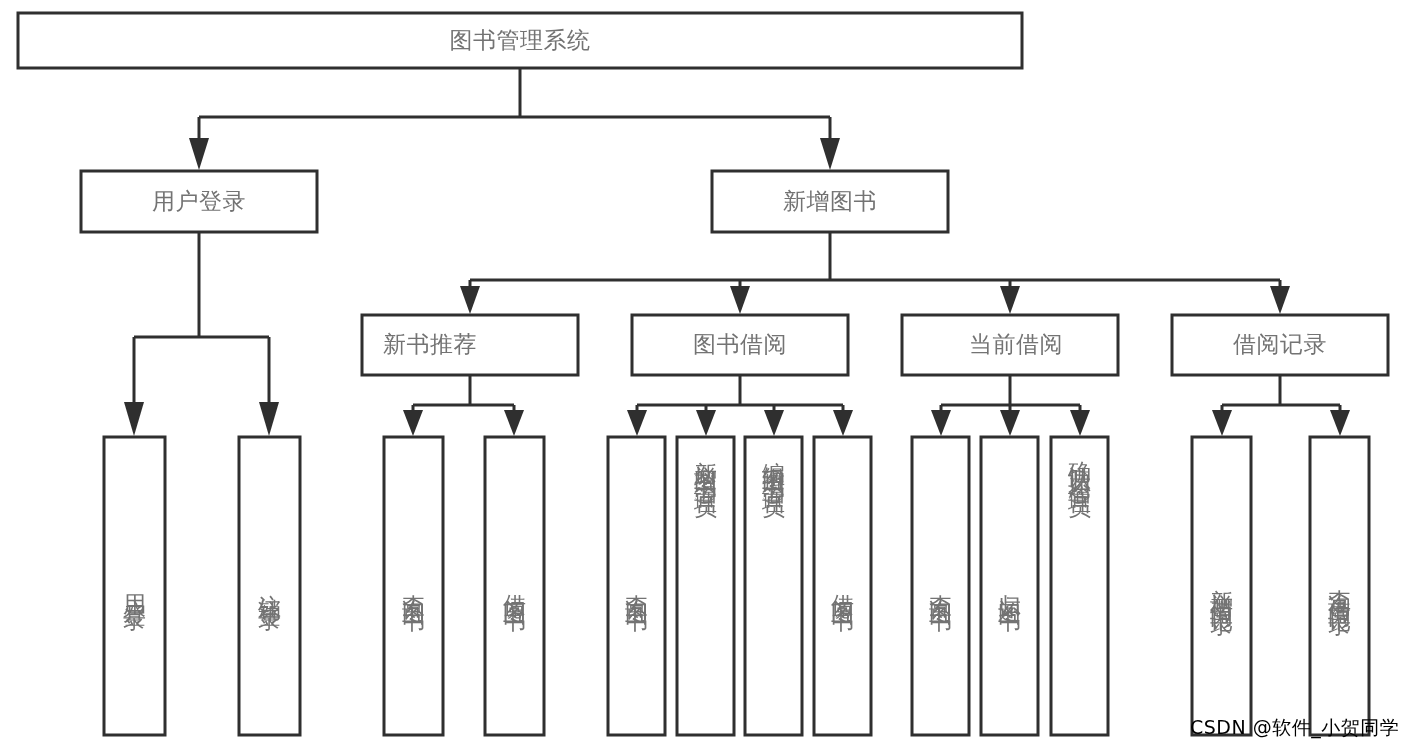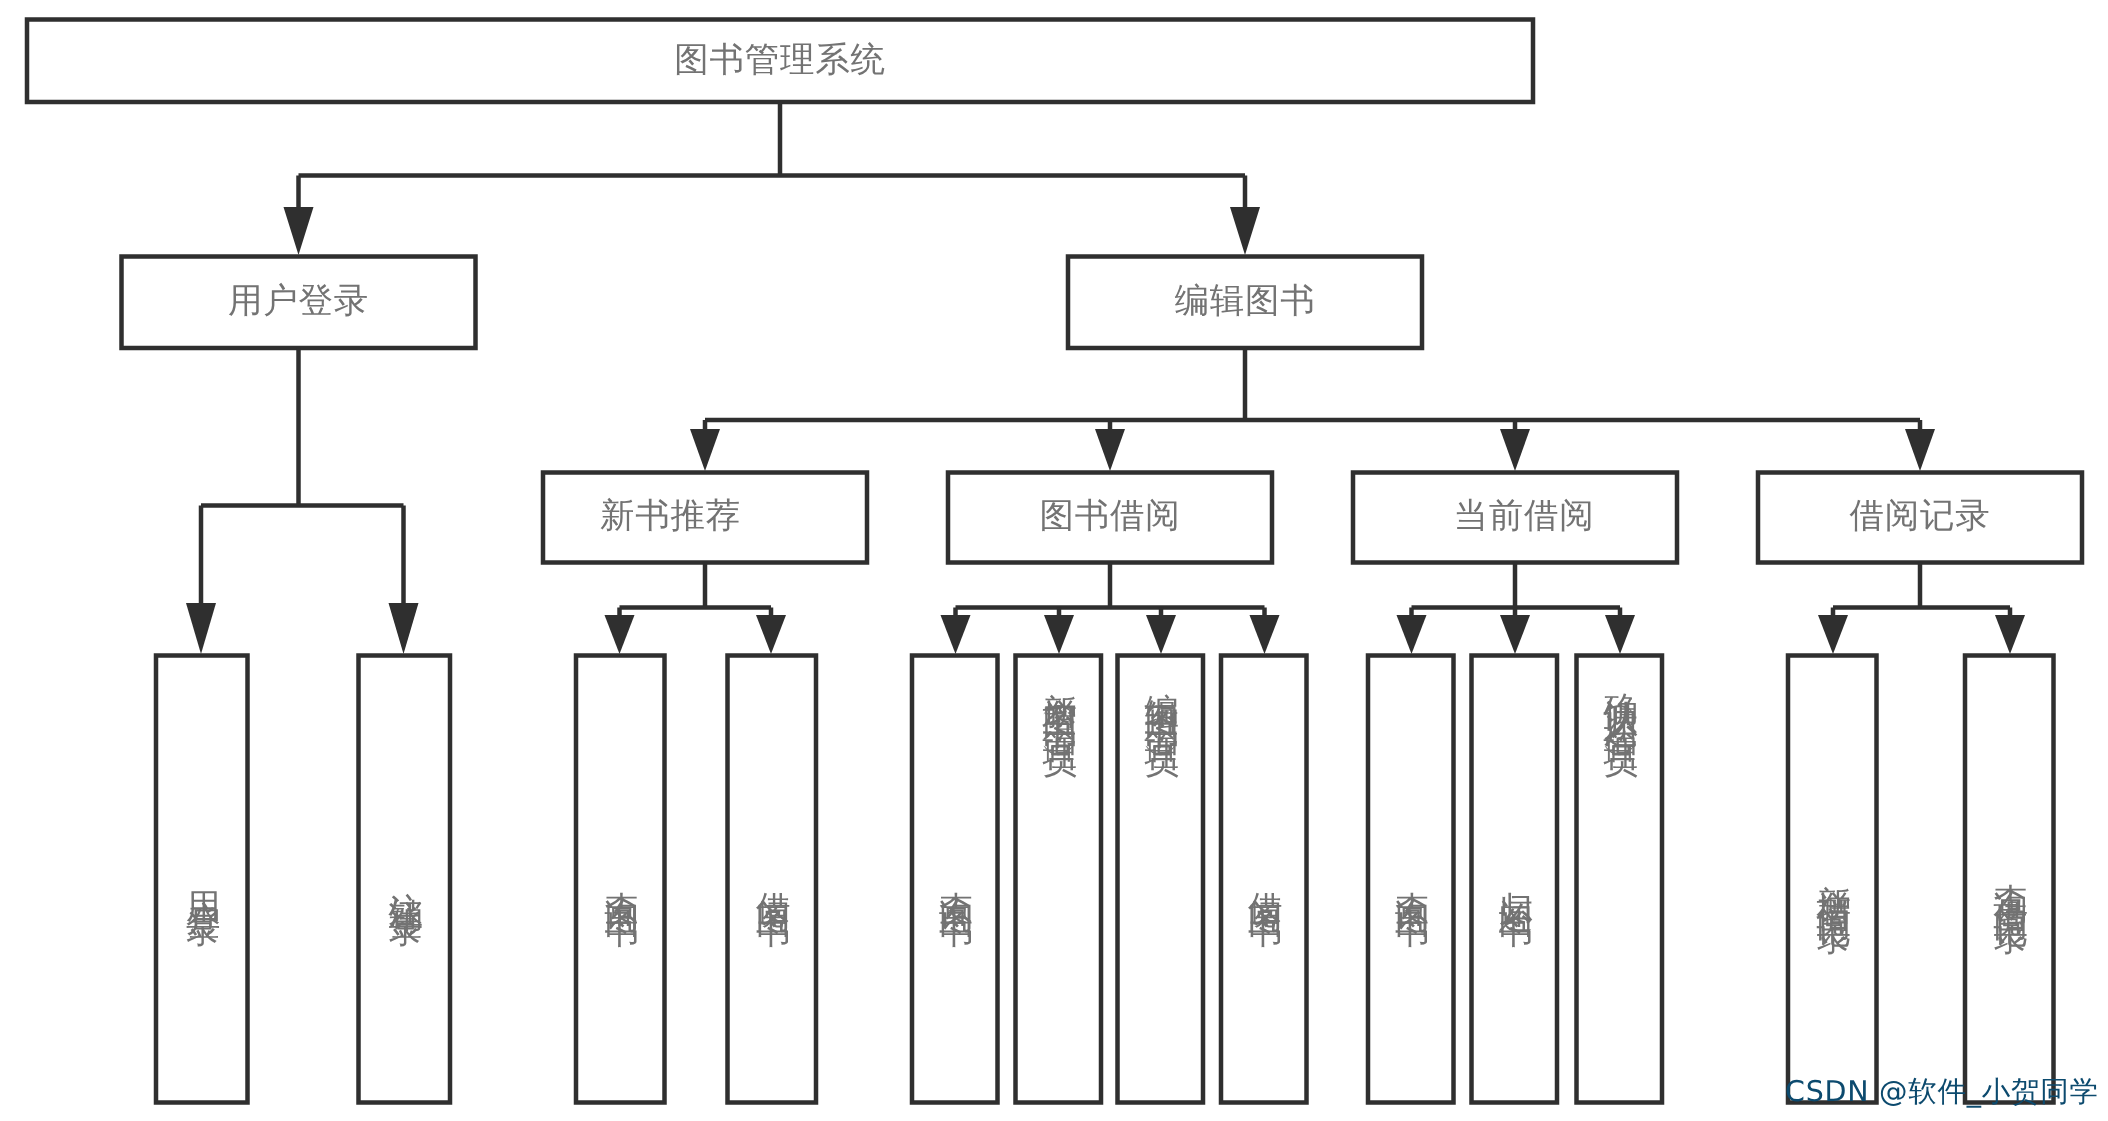--- a/index.html
+++ b/index.html
@@ -56,21 +56,21 @@
   .vert-label {
     writing-mode: vertical-rl;
     text-orientation: upright;
     font-size: 23px;
     letter-spacing: 5px;
     line-height: 1.0;
     white-space: nowrap;
   }
   .watermark {
     position: absolute;
-    color: #0c4a6e;
+    color: #000000;
     font-size: 19px;
     font-family: "DejaVu Sans", "Liberation Sans", sans-serif;
     white-space: nowrap;
     letter-spacing: 0.5px;
   }
 </style>
 </head>
 <body>
 
 <div id="canvas">
@@ -163,23 +163,23 @@
     <rect class="node-box" x="981" y="437" width="57" height="298"></rect>
     <rect class="node-box" x="1051" y="437" width="57" height="298"></rect>
 
     <rect class="node-box" x="1192" y="437" width="59" height="298"></rect>
     <rect class="node-box" x="1310" y="437" width="59" height="298"></rect>
   </svg>
 
   <div class="node-label horiz-label" style="left:18px; top:13px; width:1004px; height:55px;">图书管理系统</div>
 
   <div class="node-label horiz-label" style="left:81px; top:171px; width:236px; height:61px;">用户登录</div>
-  <div class="node-label horiz-label" style="left:712px; top:171px; width:236px; height:61px;">编辑图书</div>
-
-  <div class="node-label horiz-label" style="left:359px; top:315px; width:176px; height:60px;">新书推荐</div>
+  <div class="node-label horiz-label" style="left:712px; top:171px; width:236px; height:61px;">新增图书</div>
+
+  <div class="node-label horiz-label" style="left:342px; top:315px; width:176px; height:60px;">新书推荐</div>
   <div class="node-label horiz-label" style="left:632px; top:315px; width:216px; height:60px;">图书借阅</div>
   <div class="node-label horiz-label" style="left:902px; top:315px; width:228px; height:60px;">当前借阅</div>
   <div class="node-label horiz-label" style="left:1172px; top:315px; width:216px; height:60px;">借阅记录</div>
 
   <div class="node-label" style="left:104px; top:437px; width:61px; height:298px;">
     <span class="vert-label">用户登录</span>
   </div>
   <div class="node-label" style="left:239px; top:437px; width:61px; height:298px;">
     <span class="vert-label">注销登录</span>
   </div>

